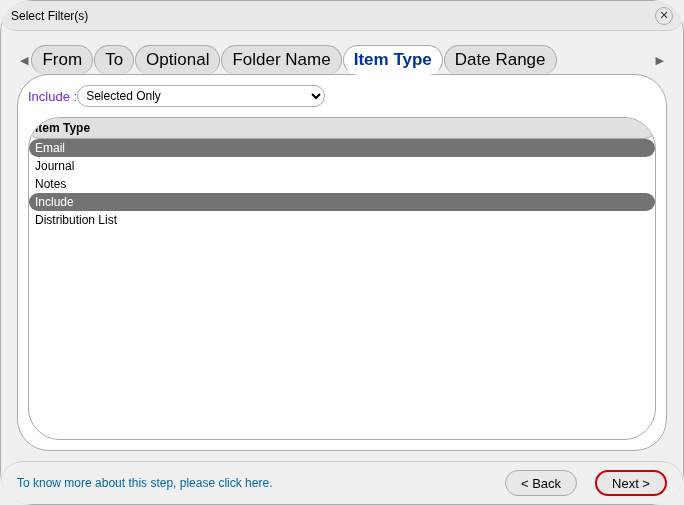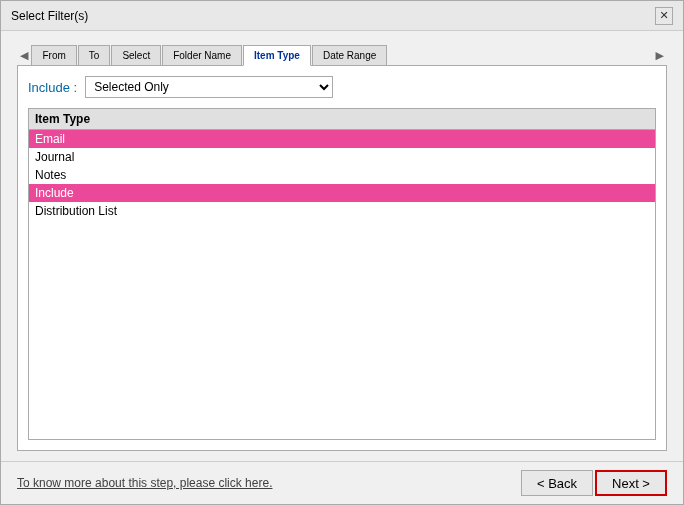--- a/index.html
+++ b/index.html
@@ -1,15 +1,15 @@
 <!DOCTYPE html>
 <html><head>
   <meta charset="utf-8">
   <style>
-    * { box-sizing: border-box; margin: 0; padding: 0; }
+    * { box-sizing: border-box; margin: 0; padding: 0; border-radius: 32px; }
     body {
       width: 684px;
       height: 505px;
       font-family: 'Segoe UI', Tahoma, Geneva, Verdana, sans-serif;
       font-size: 13px;
       background: #f0f0f0;
       display: flex;
       align-items: center;
       justify-content: center;
     }
@@ -70,21 +70,21 @@
       cursor: pointer;
       user-select: none;
     }
     .tab-bar {
       display: flex;
       flex: 1;
       border-bottom: none;
     }
     .tab {
       padding: 4px 10px;
-      font-size: 10px;
+      font-size: 17px;
       border: 1px solid #aaa;
       border-bottom: none;
       background: #e0e0e0;
       cursor: pointer;
       margin-right: 1px;
       color: #000;
       white-space: nowrap;
     }
     .tab.active {
       background: #fff;
@@ -102,22 +102,21 @@
       padding: 10px;
       margin-top: -1px;
     }
     .include-row {
       display: flex;
       align-items: center;
       margin-bottom: 10px;
     }
     .include-label {
       font-size: 13px;
-      margin-right: 8px;
-      color: #0369a1;
+      color: #6d28d9;
     }
     .include-select {
       width: 248px;
       height: 22px;
       font-size: 12px;
       border: 1px solid #aaa;
       background: #fff;
       padding: 0 4px;
     }
     .list-container {
@@ -135,40 +134,39 @@
       color: #000;
     }
     .list-item {
       padding: 2px 6px;
       font-size: 12px;
       color: #000;
       cursor: pointer;
       user-select: none;
     }
     .list-item.selected {
-      background: #ec4899;
+      background: #737373;
       color: #fff;
     }
     .dialog-footer {
       border-top: 1px solid #ccc;
       padding: 8px 16px;
       display: flex;
       align-items: center;
       justify-content: space-between;
       background: #f0f0f0;
     }
     .footer-link {
       font-size: 12px;
-      color: #404040;
-      text-decoration: underline;
+      color: #0369a1;
       cursor: pointer;
     }
     .footer-buttons {
       display: flex;
-      gap: 2px;
+      gap: 18px;
       padding-left: 40px;
     }
     .btn {
       min-width: 72px;
       height: 26px;
       padding: 0 12px;
       font-size: 13px;
       border: 1px solid #aaa;
       background: #e8e8e8;
       cursor: pointer;
@@ -189,21 +187,21 @@
     <div class="close-btn">✕</div>
   </div>
 
   <div class="dialog-body">
 
     <div class="tab-bar-container">
       <span class="tab-arrow">◀</span>
       <div class="tab-bar">
         <div class="tab">From</div>
         <div class="tab">To</div>
-        <div class="tab">Select</div>
+        <div class="tab">Optional</div>
         <div class="tab">Folder Name</div>
         <div class="tab active">Item Type</div>
         <div class="tab">Date Range</div>
       </div>
       <span class="tab-arrow">▶</span>
     </div>
 
     <div class="tab-content">
       <div class="include-row">
         <span class="include-label">Include :</span>

